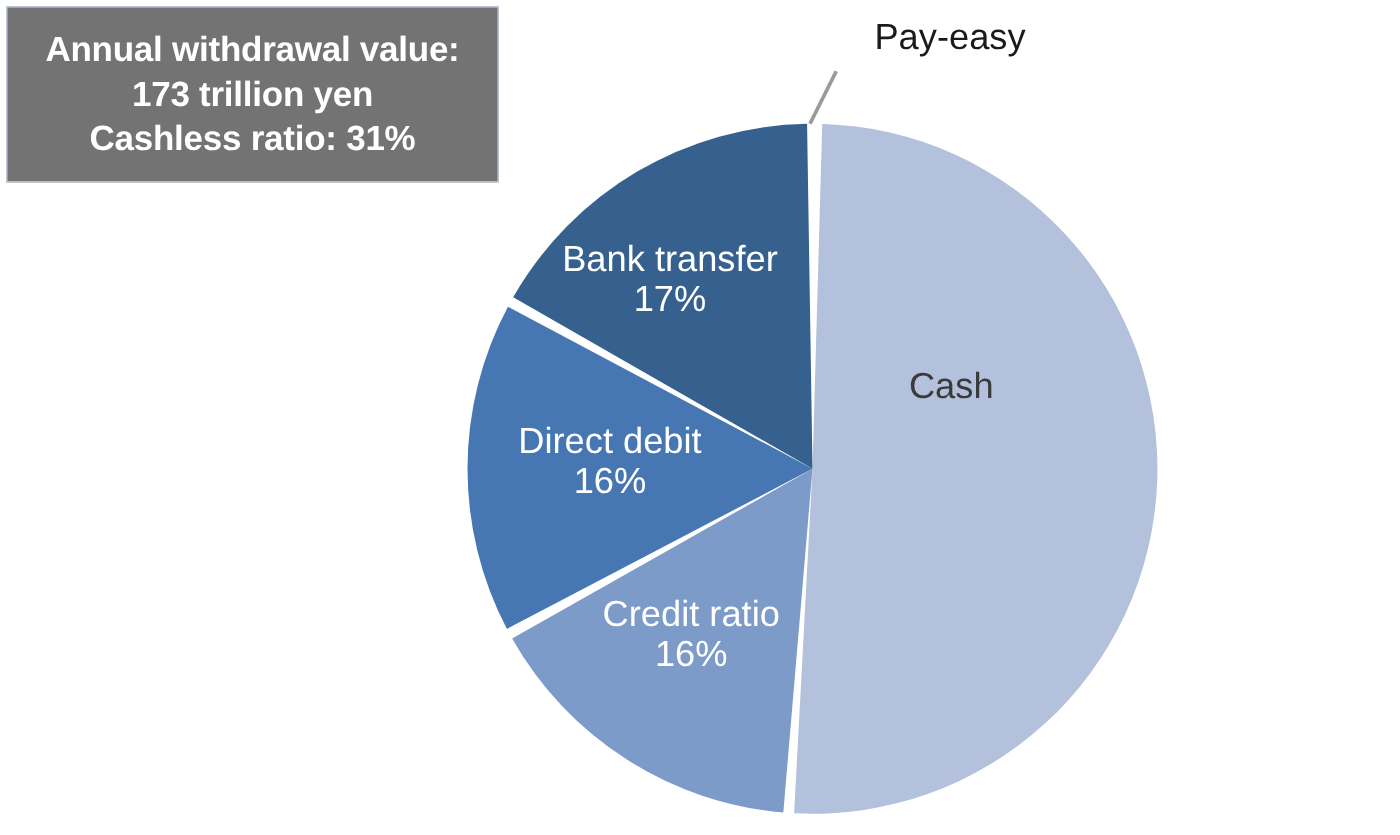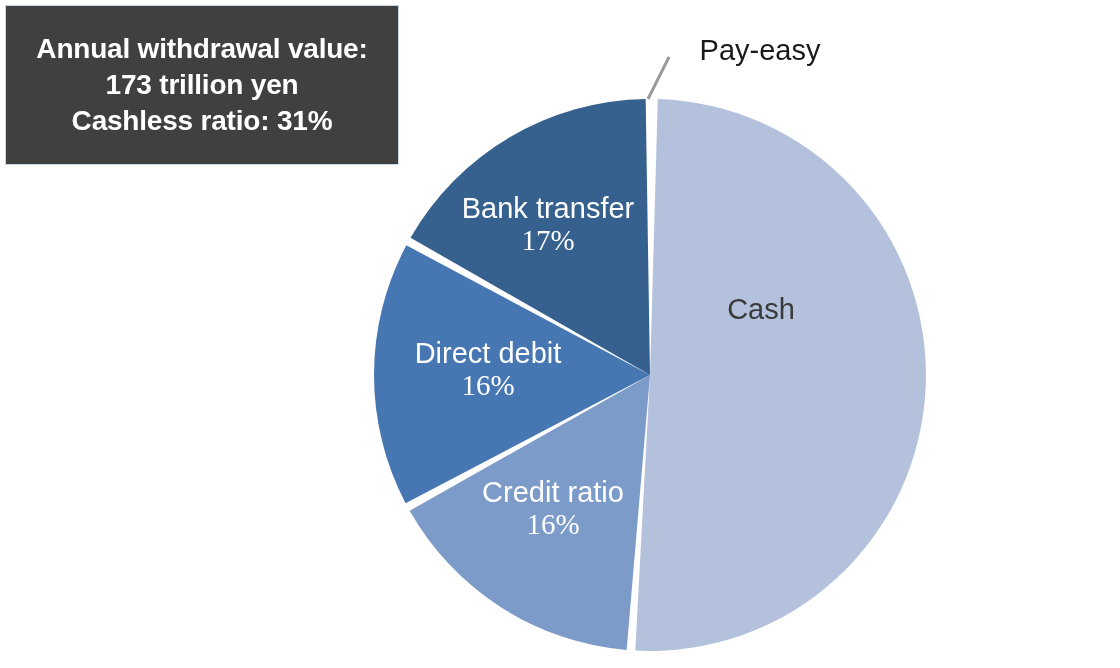--- a/index.html
+++ b/index.html
@@ -14,22 +14,22 @@
     overflow: hidden;
     font-family: "Liberation Sans", sans-serif;
   }
 
   
   #annotation-box {
     position: absolute;
     left: 5px;
     top: 5px;
     width: 394px;
-    height: 160px;
-    background: #404040;
+    height: 141px;
+    background: #737373;
     border: 1px solid #c9d6e6;
     box-sizing: border-box;
     display: flex;
     flex-direction: column;
     align-items: center;
     justify-content: center;
     color: #ffffff;
     font-weight: bold;
     font-size: 28px;
     line-height: 1.28;
@@ -52,42 +52,42 @@
   
   .slice-label {
     position: absolute;
     text-align: center;
     font-size: 29px;
     line-height: 1.12;
     white-space: nowrap;
     pointer-events: none;
   }
   .slice-label .lbl-name { display: block; }
-  .slice-label .lbl-val  { display: block; font-family: Liberation Serif, serif; }
+  .slice-label .lbl-val  { display: block; }
 
   .label-light { color: #ffffff; }
   .label-dark  { color: #3a3a3a; text-align: center; }
 
   #label-cash          { left: 671px; top: 293px; width: 180px; }
   #label-credit-card   { left: 443px; top: 476px; width: 220px; }
   #label-direct-debit  { left: 378px; top: 337px; width: 220px; }
-  #label-bank-transfer { left: 428px; top: 192px; width: 240px; }
+  #label-bank-transfer { left: 416px; top: 192px; width: 240px; }
 
   #label-pay-easy {
     position: absolute;
     left: 655px;
     top: 14px;
     width: 210px;
     text-align: center;
     color: #1a1a1a;
     font-size: 29px;
     line-height: 1.12;
     white-space: nowrap;
   }
-  #label-pay-easy .lbl-name { display: block; margin-top: 20px; }
+  #label-pay-easy .lbl-name { display: block; }
   #label-pay-easy .lbl-val  { display: block; }
 </style>
 </head>
 <body>
 
 <div id="annotation-box">
   <span class="line">Annual withdrawal value:</span>
   <span class="line">173 trillion yen</span>
   <span class="line">Cashless ratio: 31%</span>
 </div>

